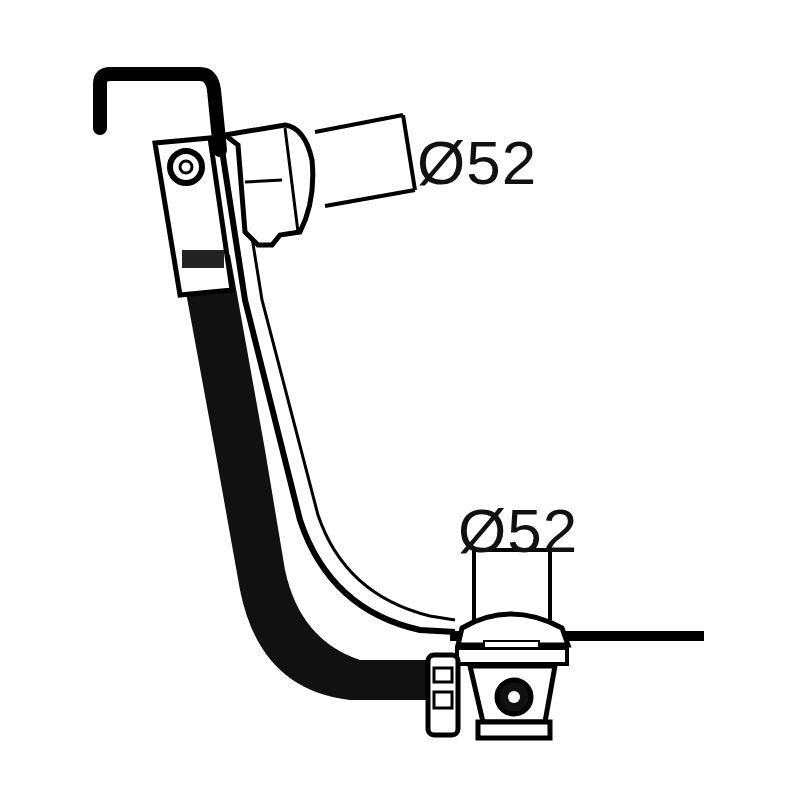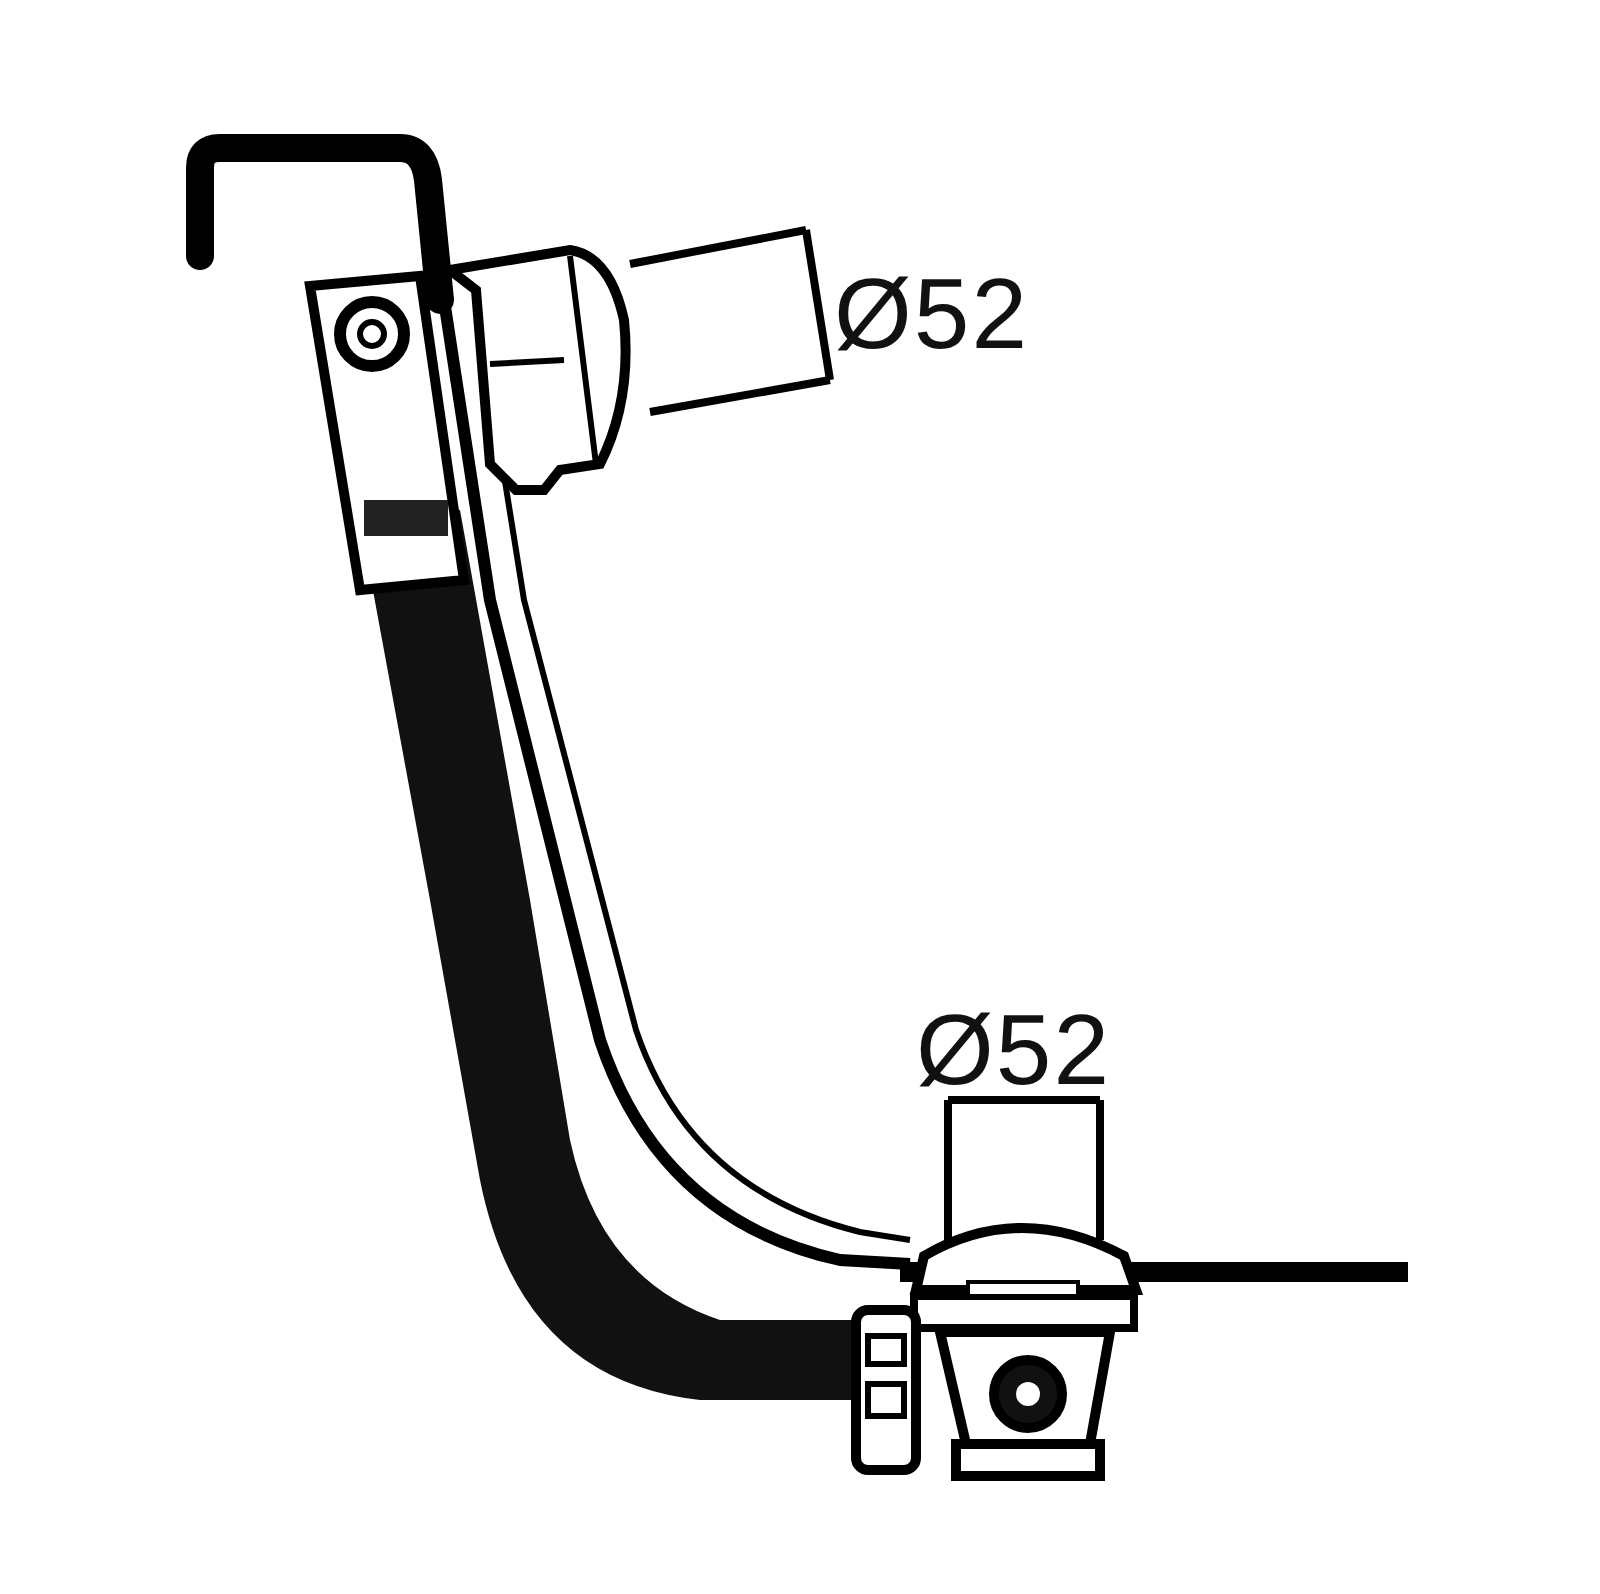--- a/index.html
+++ b/index.html
@@ -1,21 +1,21 @@
 <!DOCTYPE html>
 <html><head>
 <meta charset="utf-8">
 <style>
   html, body { margin: 0; padding: 0; background: #ffffff; }
   body { width: 800px; height: 797px; position: relative; overflow: hidden; }
   svg { position: absolute; left: 0; top: 0; }
   .dim-label {
     position: absolute;
     font-family: "Liberation Sans", sans-serif;
-    font-size: 50px;
+    font-size: 62px;
     color: #111111;
     letter-spacing: 1px;
     line-height: 1;
   }
 </style>
 </head>
 <body>
 
 <svg width="800" height="797" viewBox="0 0 800 797">
 

